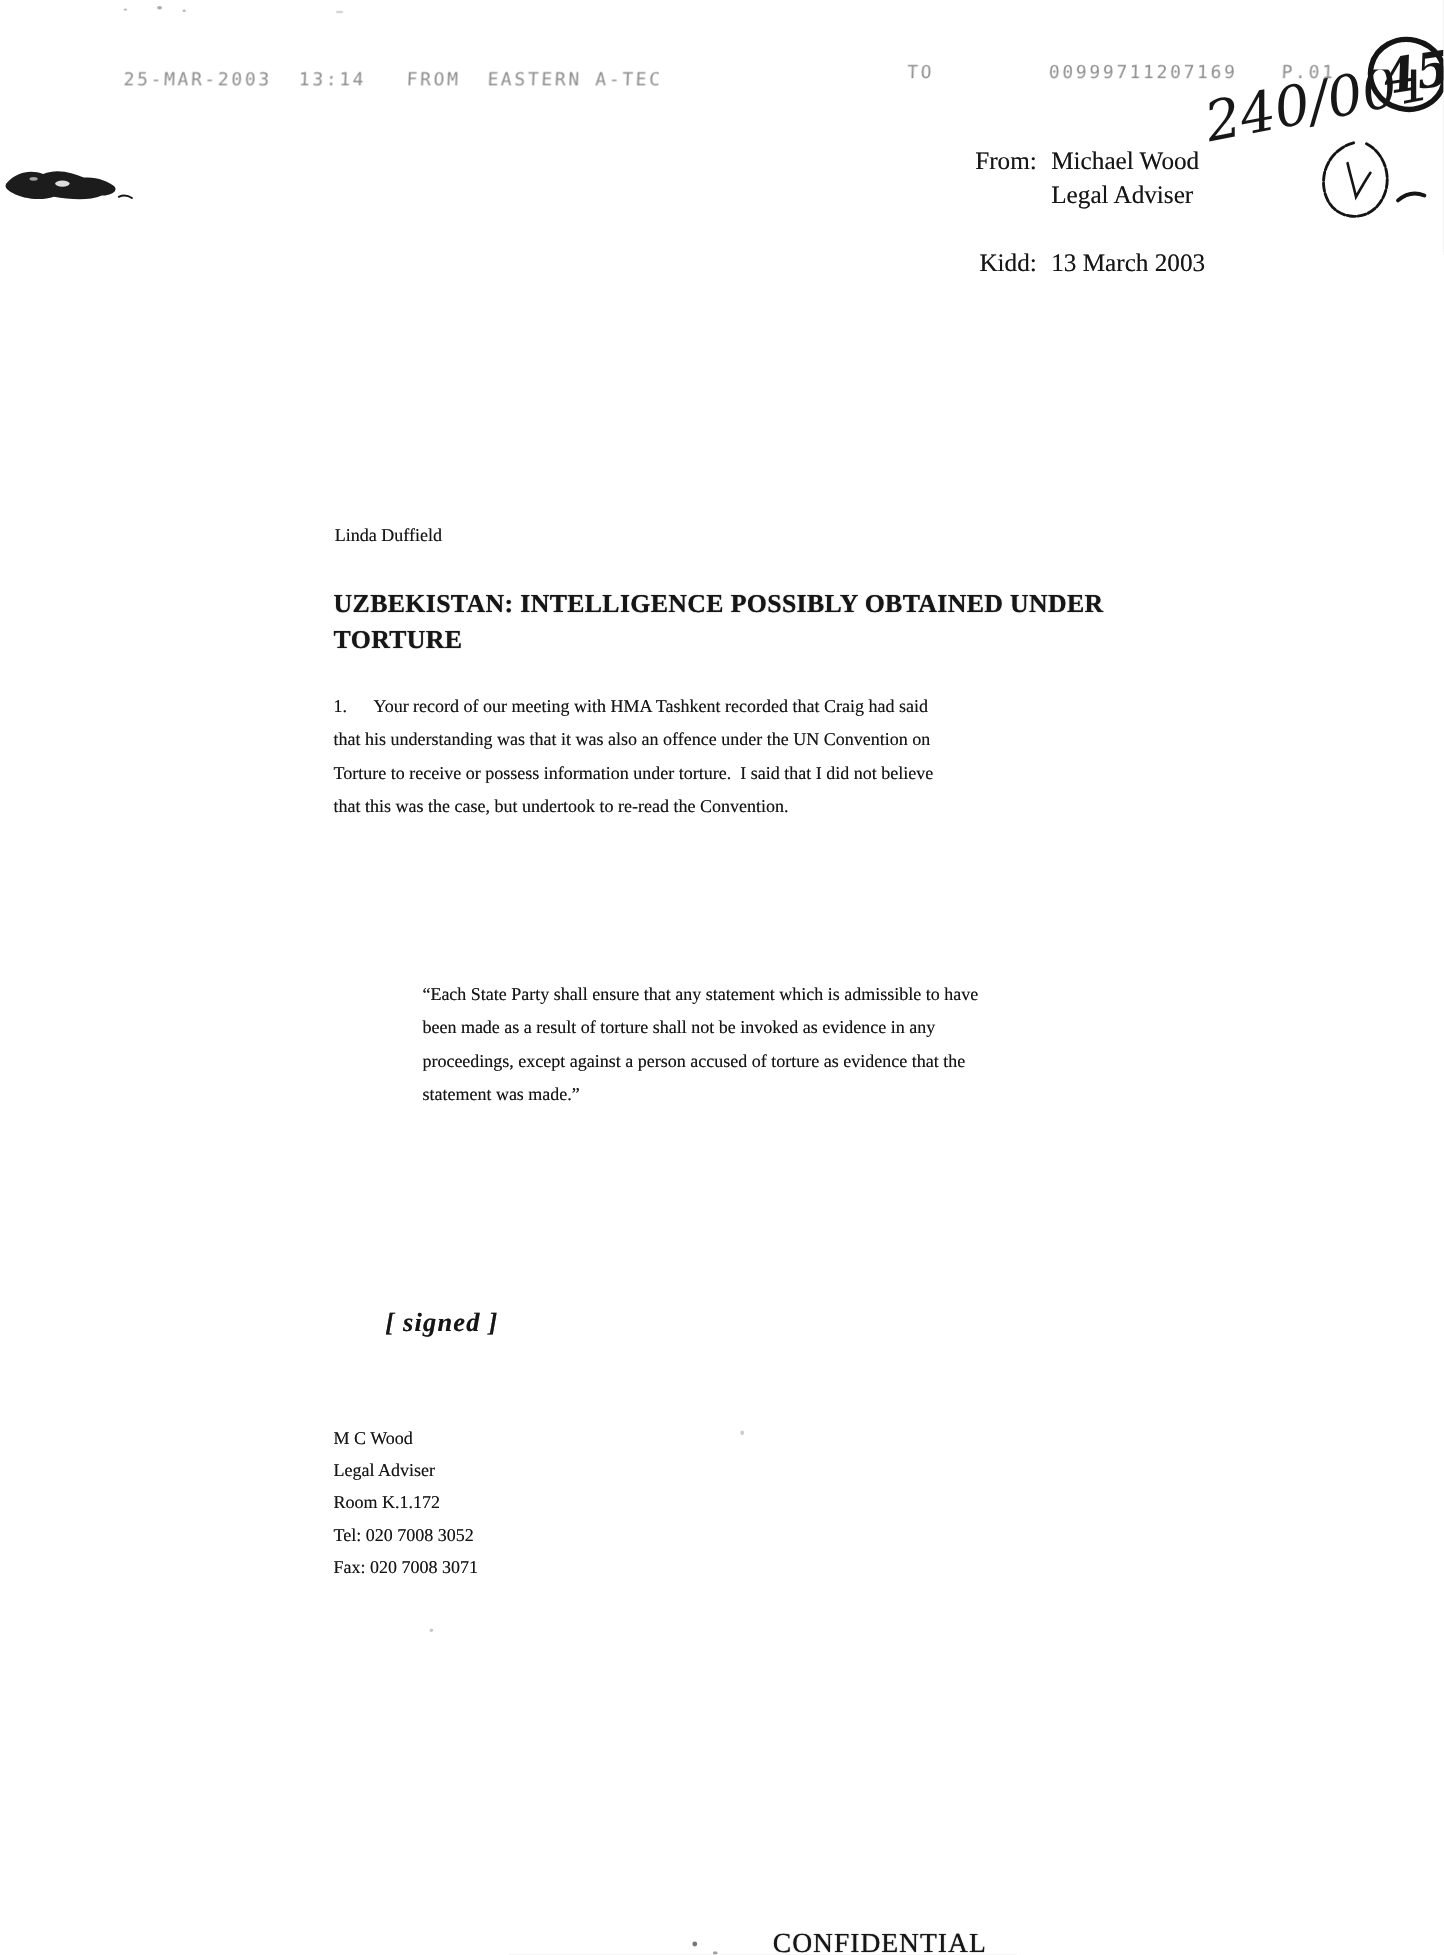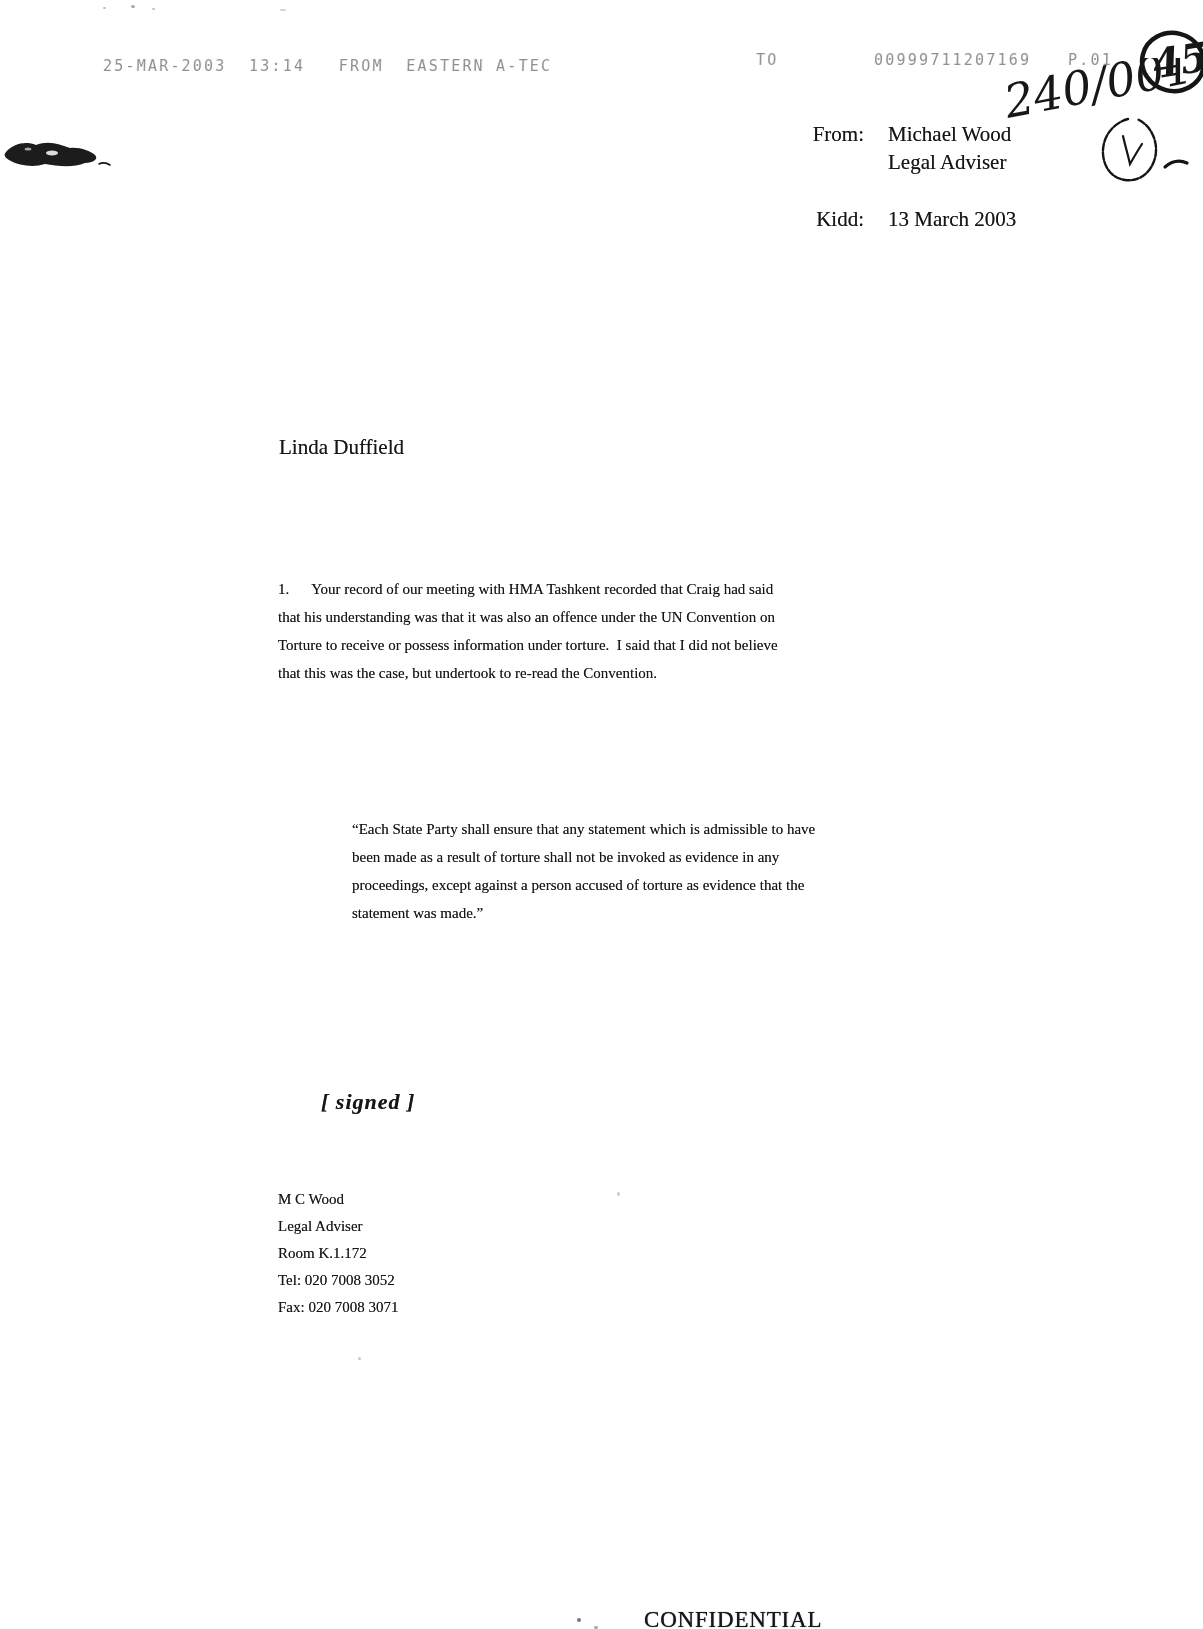--- a/index.html
+++ b/index.html
@@ -14,25 +14,25 @@
     font-family:"DejaVu Sans Mono", monospace;
     font-size:15px; letter-spacing:2.2px; color:#8e8e8e;
     white-space:pre; filter:blur(0.4px); transform:skewX(-2deg);
   }
   
   .block {
     position:absolute; font-size:15px; line-height:28px;
     white-space:pre-wrap; text-shadow:0 0 0.5px rgba(0,0,0,0.55);
   }
   .subject { font-weight:bold; font-size:21.5px; line-height:30px; letter-spacing:0.3px; text-shadow:0 0 0.8px rgba(0,0,0,0.8); }
-  .recipient { font-size:21px; }
+  .recipient { font-size:15px; }
   .signed { font-weight:bold; font-style:italic; font-size:22px; letter-spacing:1px;margin-left:37px; }
   .footer-stamp { font-size:23px; letter-spacing:0.8px; text-shadow:0 0 0.9px rgba(0,0,0,0.85); }
   .meta-row { position:absolute; display:flex; font-size:21px; line-height:28px; text-shadow:0 0 0.5px rgba(0,0,0,0.55); }
-  .meta-label { width:76px; text-align:right; margin-right:24px; flex:none; }
+  .meta-label { width:76px; text-align:right; margin-right:12px; flex:none; }
   .meta-value { white-space:pre-wrap; }
   .doodle { position:absolute; }
   .ink { stroke:#151515; fill:none; stroke-linecap:round; }
   .hand-text { fill:#171717; font-family:"DejaVu Serif", serif; font-style:italic; }
   .speck { position:absolute; background:#9a9a9a; border-radius:50%; opacity:0.65; }
 </style>
 </head>
 <body>
 
 <div class="page">
@@ -74,20 +74,22 @@
     <span class="meta-value">Michael Wood
 Legal Adviser</span>
   </div>
   <div class="meta-row" style="left:788px;top:205px">
     <span class="meta-label">Kidd:</span>
     <span class="meta-value">13 March 2003</span>
   </div>
 
   <div class="block recipient" style="left:279px;top:433px">Linda Duffield</div>
 
+  <div class="block subject" style="left:278px;top:488px">UZBEKISTAN: INTELLIGENCE POSSIBLY OBTAINED UNDER
+TORTURE</div>
 
   <div class="block" style="left:278px;top:575px">1.      Your record of our meeting with HMA Tashkent recorded that Craig had said
 that his understanding was that it was also an offence under the UN Convention on
 Torture to receive or possess information under torture.  I said that I did not believe
 that this was the case, but undertook to re-read the Convention.</div>
 
 
   <div class="block" style="left:352px;top:815px">“Each State Party shall ensure that any statement which is admissible to have
 been made as a result of torture shall not be invoked as evidence in any
 proceedings, except against a person accused of torture as evidence that the

